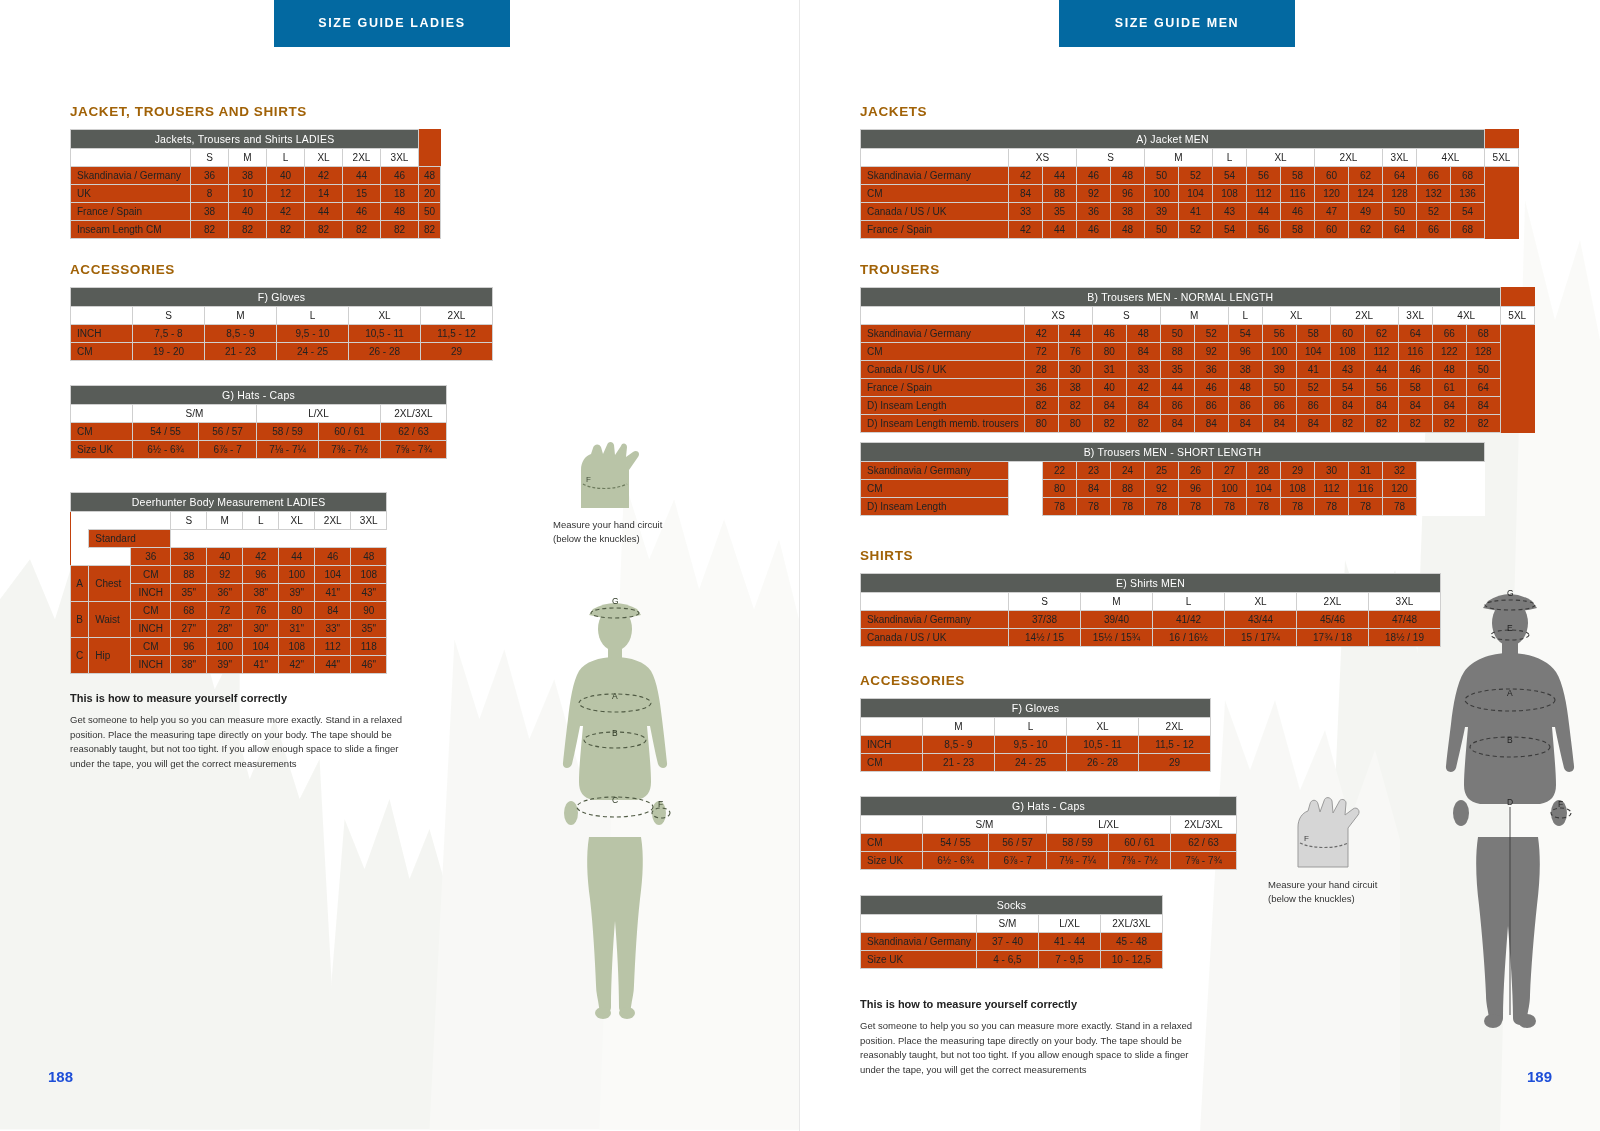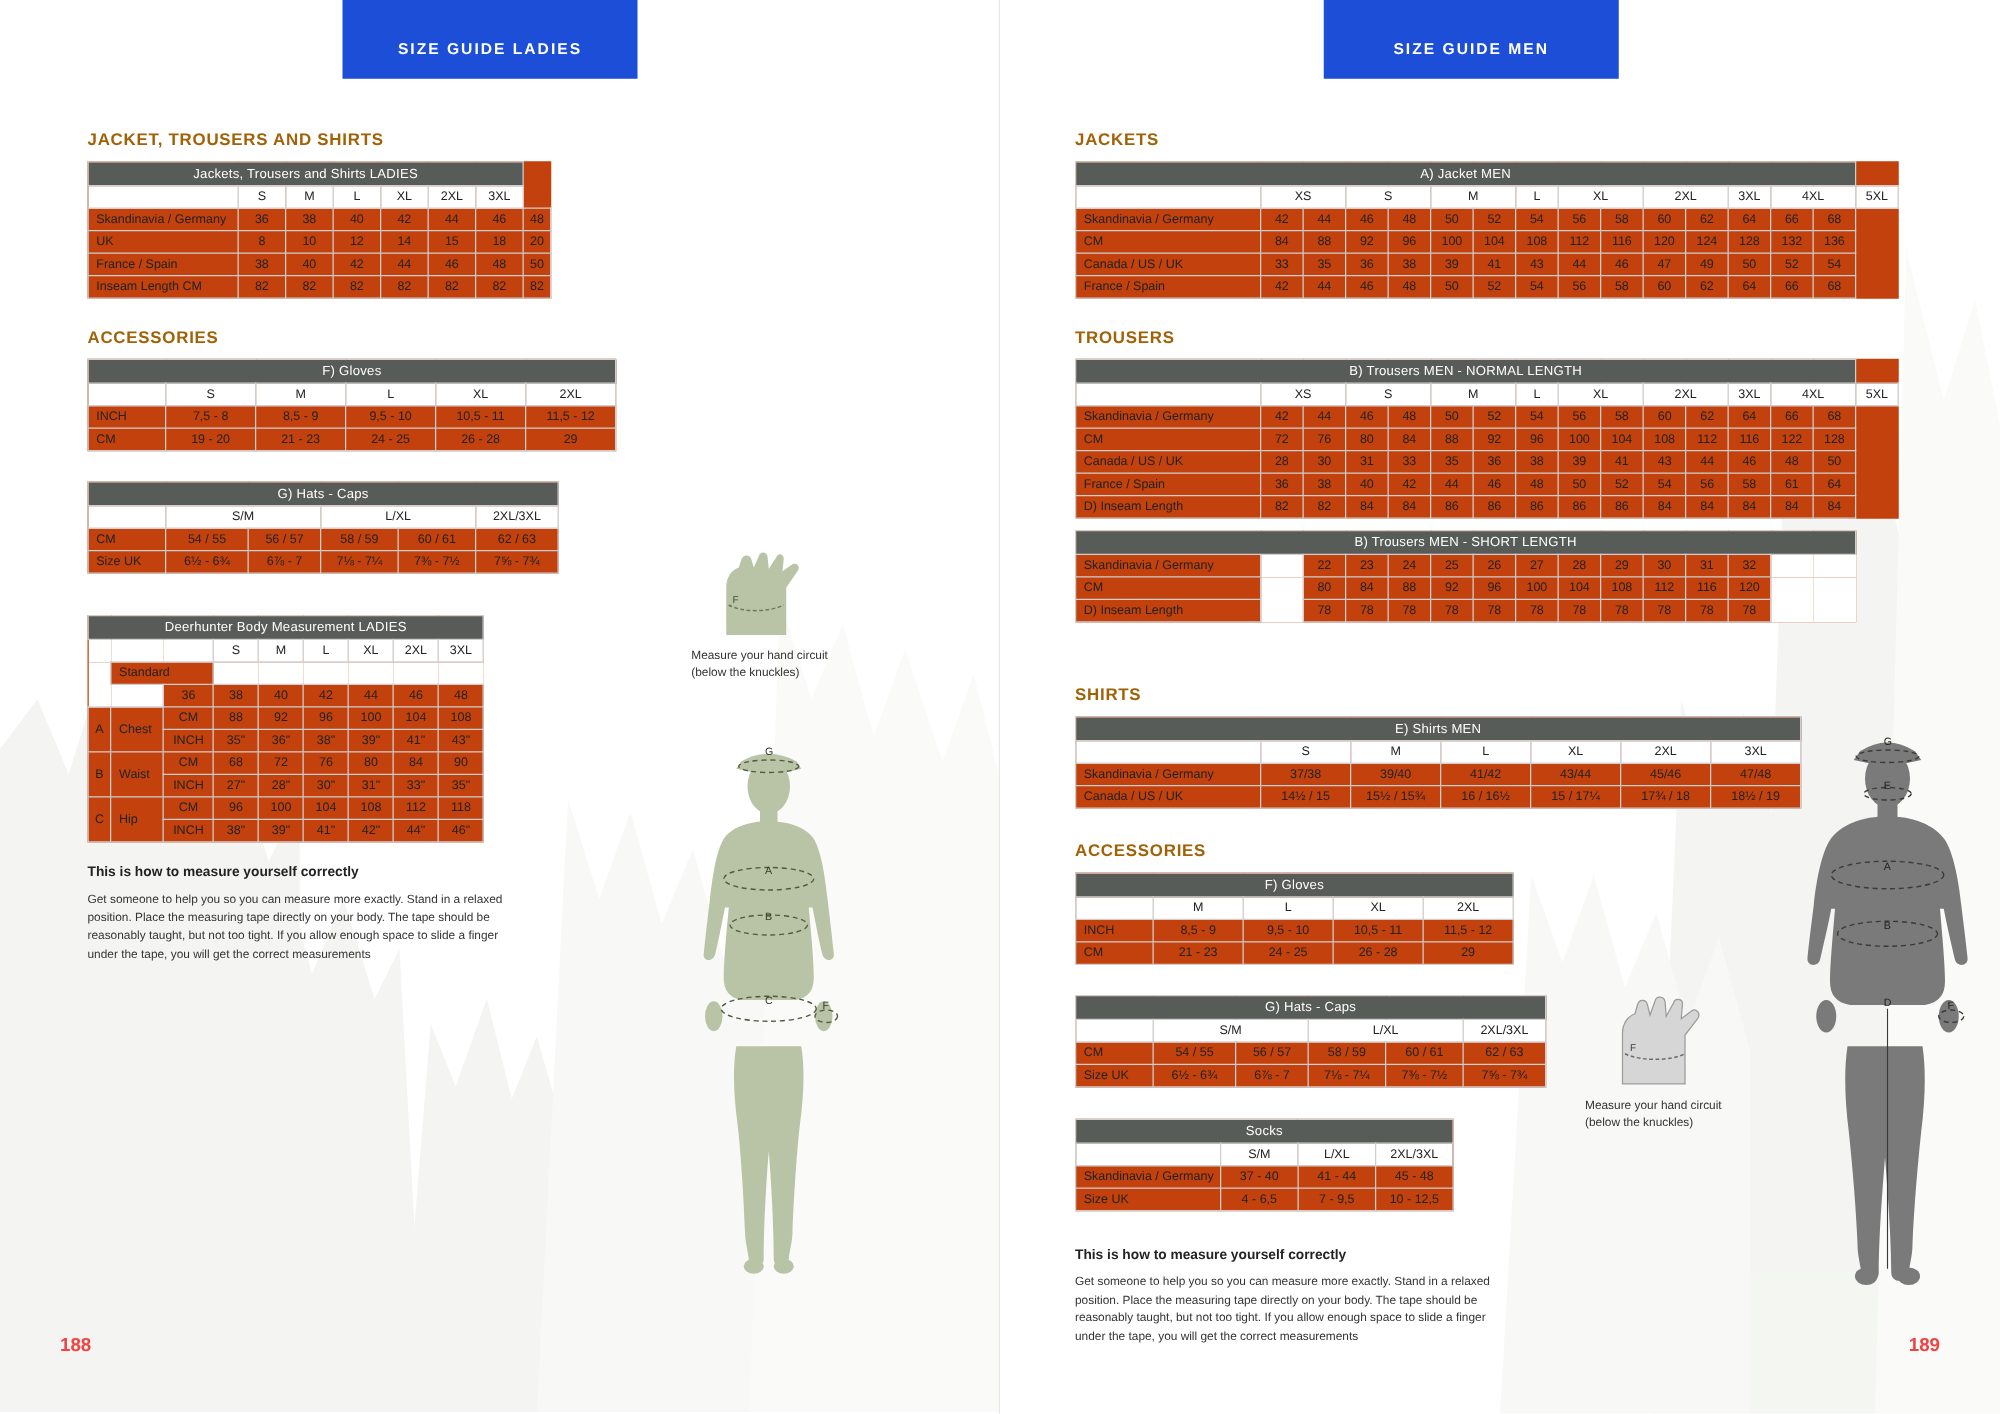--- a/index.html
+++ b/index.html
@@ -22,27 +22,27 @@
   
   .forest {
     position:absolute; inset:0;
     pointer-events:none;
     opacity:0.55;
   }
 
   .banner {
     position:absolute;
     top:0;
-    background:#1d4ed8;
+    background:#0369a1;
     color:#fff;
     font-size:12.5px;
     font-weight:bold;
     letter-spacing:1.6px;
     text-align:center;
-    padding:32px 0 17px;
+    padding:16px 0 17px;
     width:236px;
   }
   .leaf.left .banner { left:274px; }
   .leaf.right .banner { left:259px; }
 
   .content { position:absolute; top:0; left:0; width:800px; height:1131px; }
 
   h2.section {
     font-size:13.5px;
     font-weight:bold;
@@ -79,21 +79,21 @@
     letter-spacing:0.2px;
   }
   .hdr-row td { background:#fff; color:#222; }
   .blank { border:none !important; background:#fff !important; }
 
   .howto-title { font-size:11px; font-weight:bold; margin:16px 0 9px; }
   .howto-body { font-size:9.5px; line-height:1.55; color:#333; max-width:335px; }
 
   .pageno {
     position:absolute; bottom:46px;
-    font-size:15px; font-weight:bold; color:#ef4444;
+    font-size:15px; font-weight:bold; color:#1d4ed8;
   }
   .leaf.left .pageno { left:48px; }
   .leaf.right .pageno { right:48px; }
 
   .figcap { font-size:9.5px; line-height:1.5; color:#333; }
 
   svg { display:block; }
 </style>
 </head>
 <body>
@@ -620,20 +620,37 @@
             <td>86</td>
             <td>86</td>
             <td>86</td>
             <td>86</td>
             <td>86</td>
             <td>84</td>
             <td>84</td>
             <td>84</td>
             <td>84</td>
             <td>84</td>
+          </tr>
+          <tr>
+            <td class="lbl">D) Inseam Length memb. trousers</td>
+            <td>80</td>
+            <td>80</td>
+            <td>82</td>
+            <td>82</td>
+            <td>84</td>
+            <td>84</td>
+            <td>84</td>
+            <td>84</td>
+            <td>84</td>
+            <td>82</td>
+            <td>82</td>
+            <td>82</td>
+            <td>82</td>
+            <td>82</td>
           </tr>
         </tbody>
           </table>
 
         <table class="grid" style="margin-top:9px">
           <tbody>
               <tr class="caption-row">
             <td colspan="15">B) Trousers MEN - SHORT LENGTH</td>
           </tr>
           <tr>

